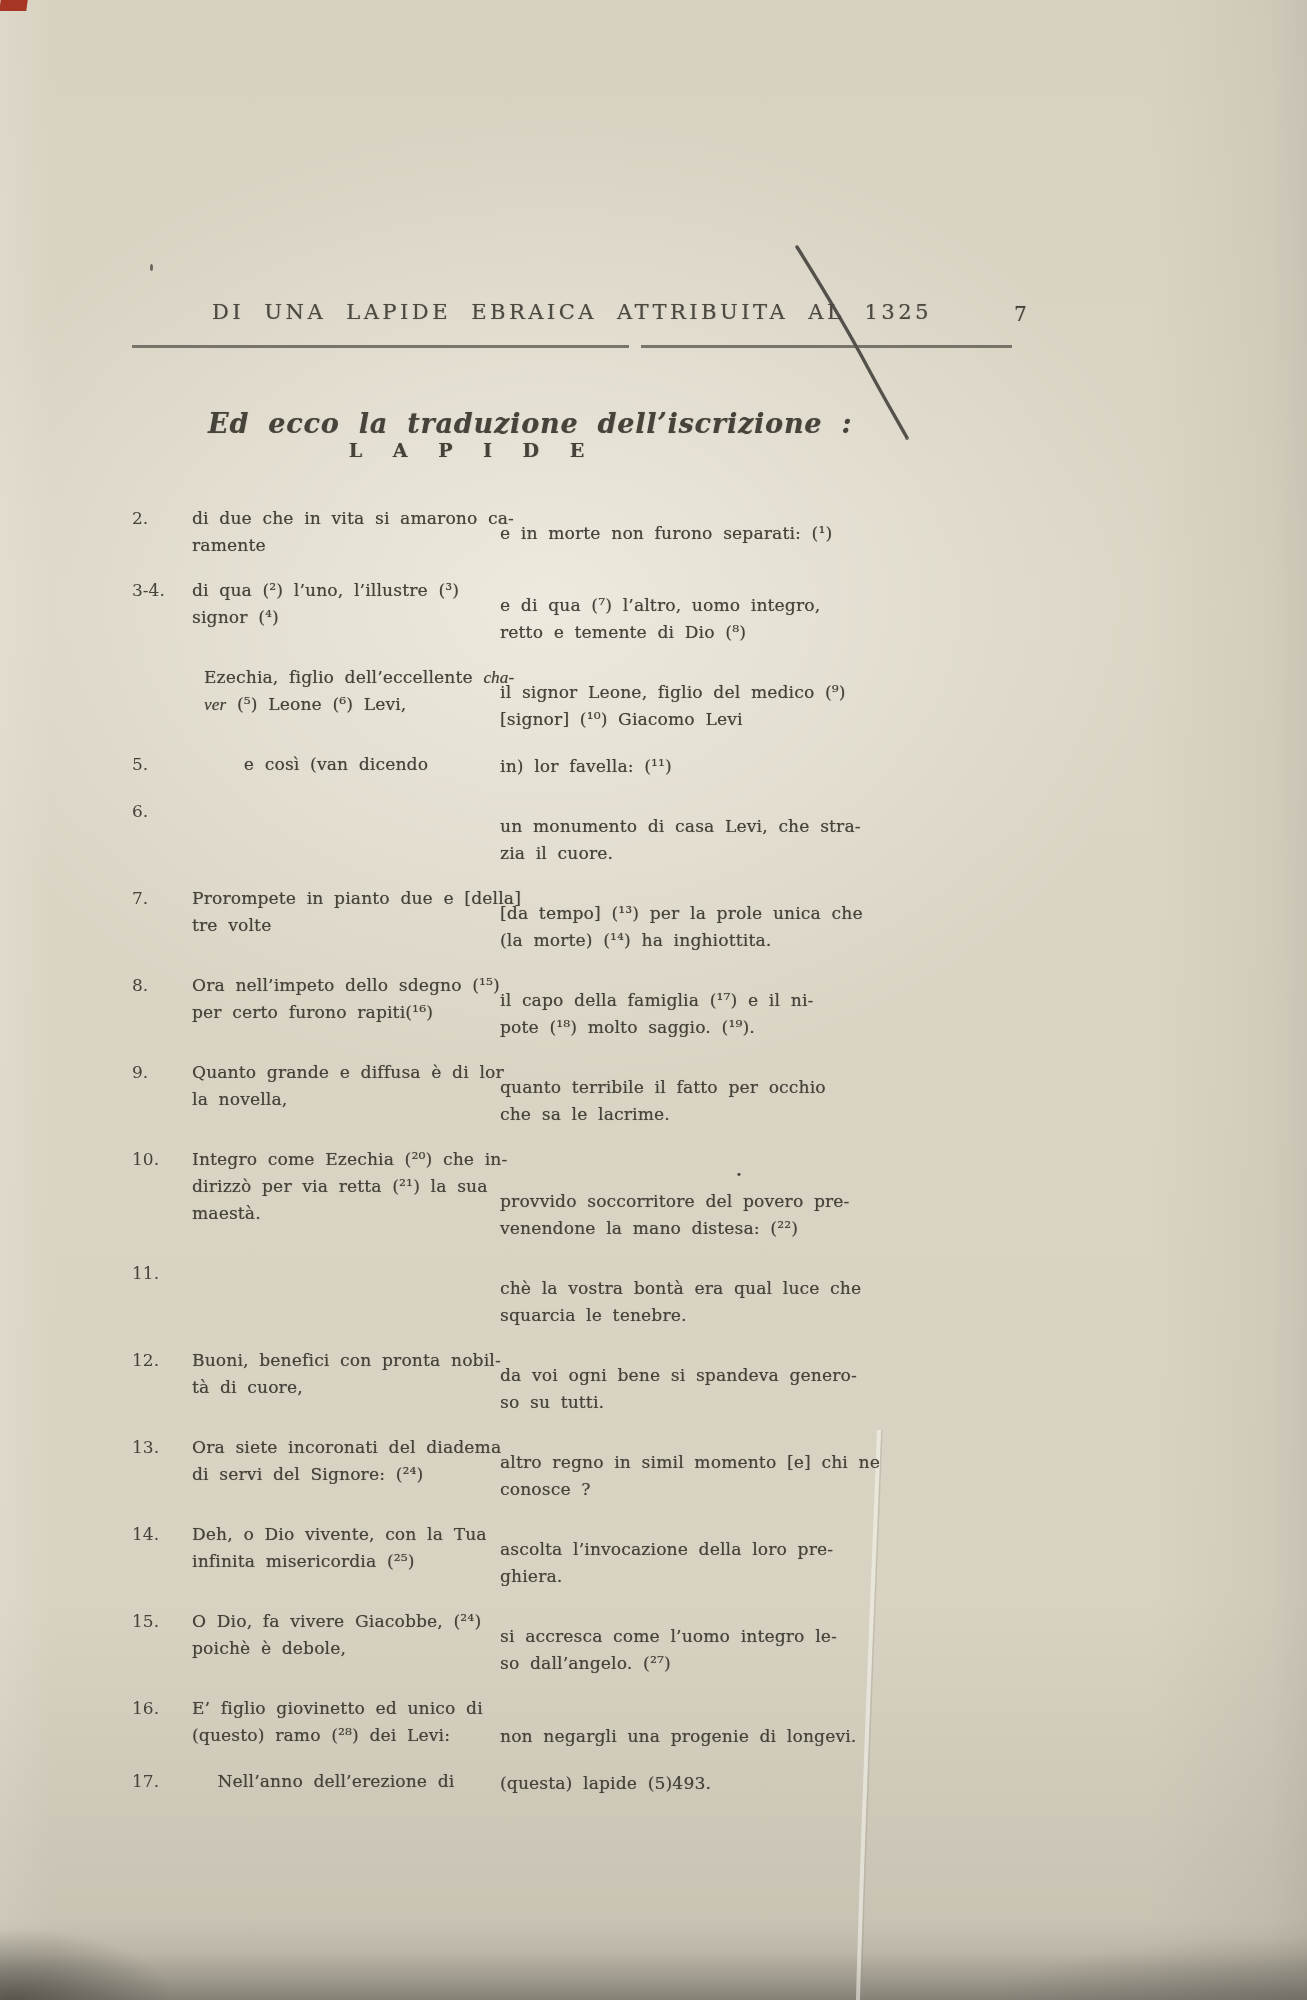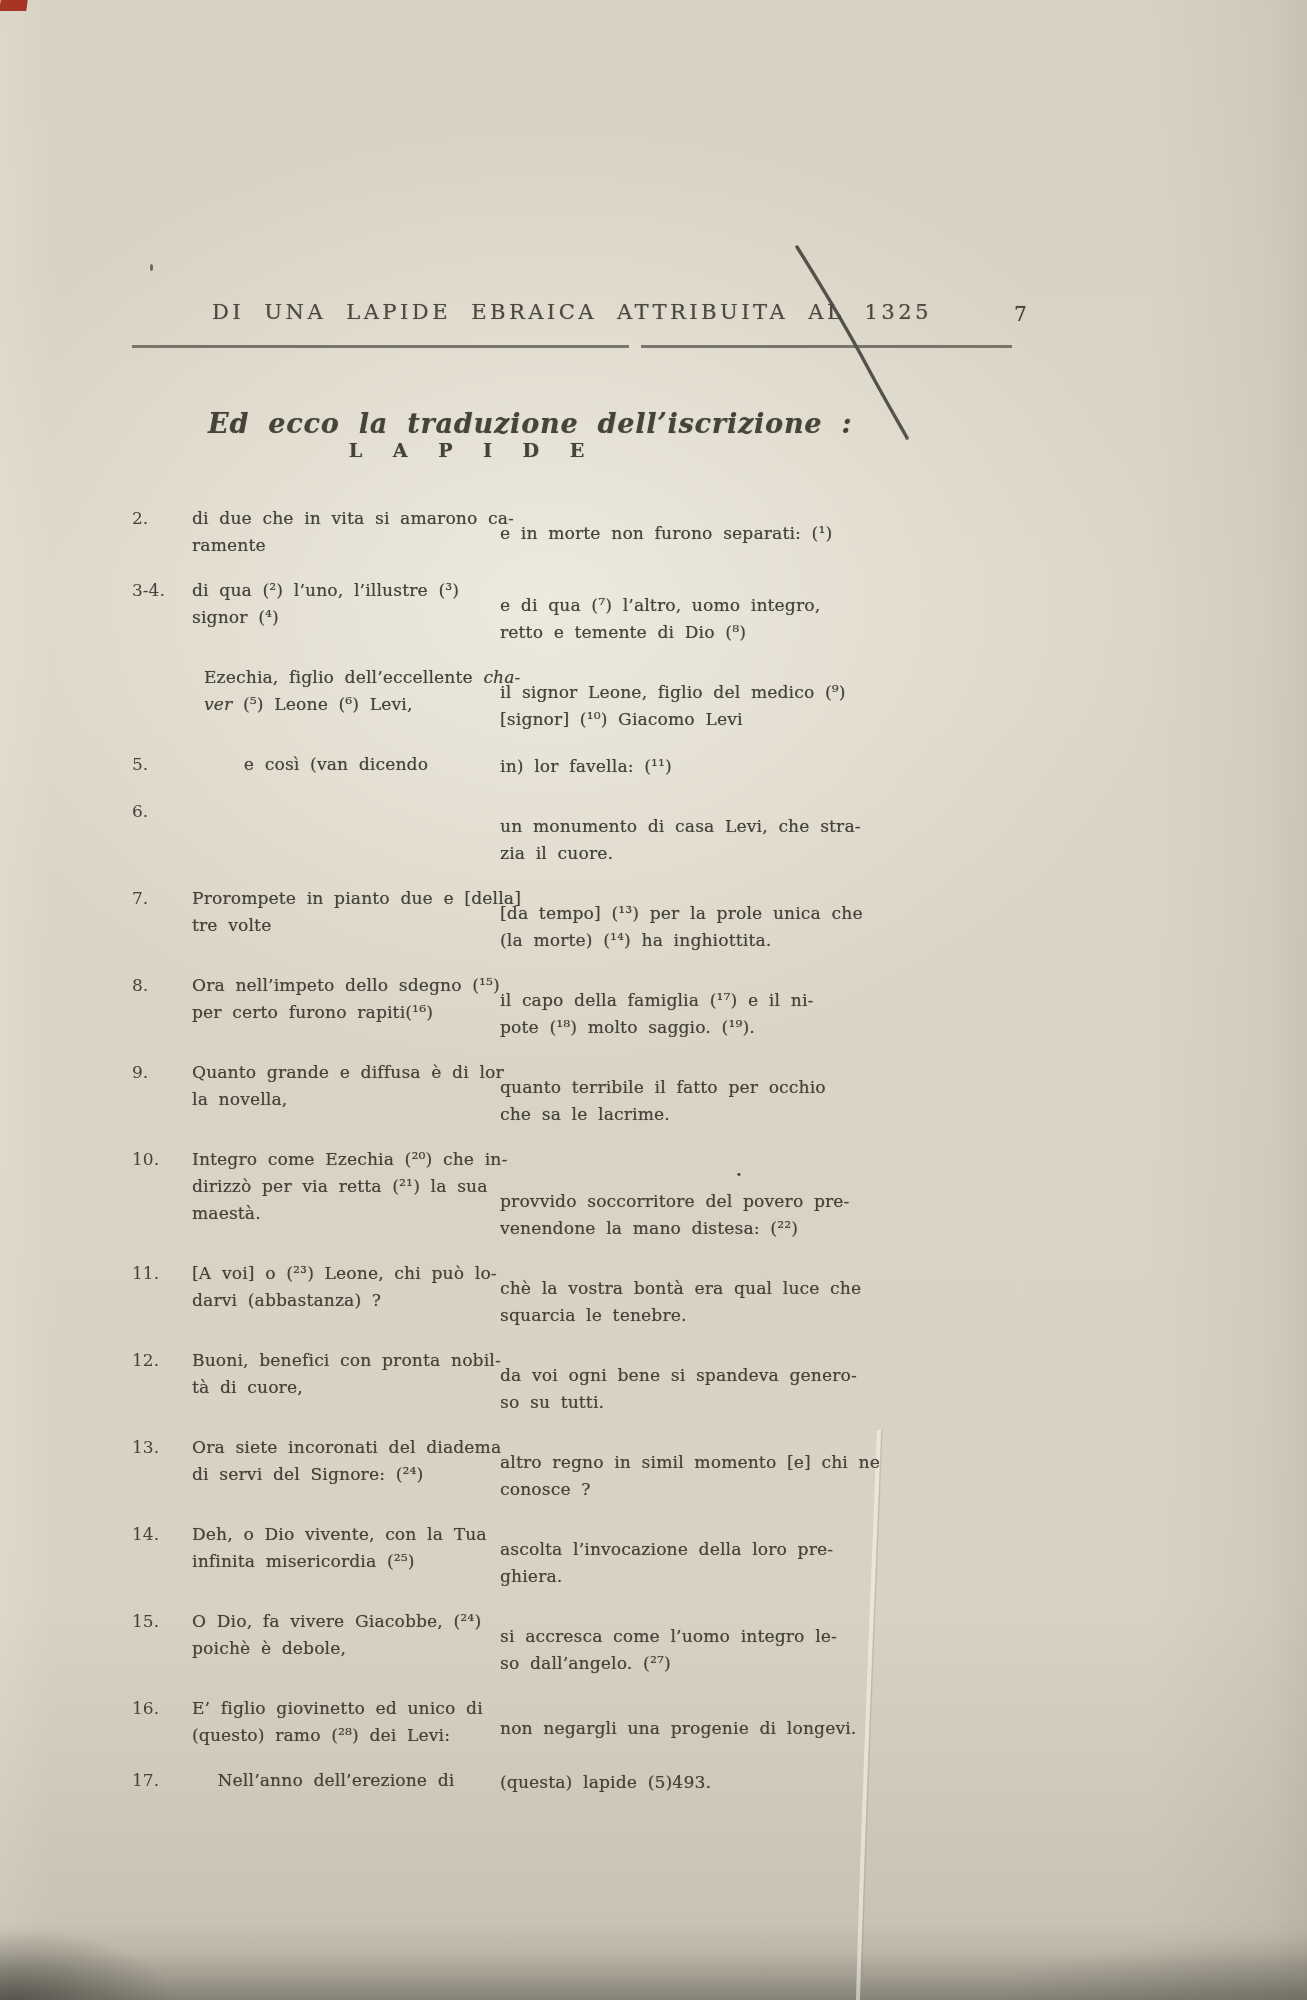--- a/index.html
+++ b/index.html
@@ -47,24 +47,24 @@
 
   #rows{margin-top:44px;font-size:17px;}
   .row{display:grid;grid-template-columns:352px 1fr;column-gap:16px;margin-bottom:18px;}
   .lcell{display:flex;}
   .num{width:60px;flex:none;line-height:27px;}
   .llines{flex:1;}
   .line{white-space:nowrap;line-height:27px;word-spacing:5px;letter-spacing:.2px;
     text-shadow:.25px .25px .7px rgba(62,58,50,.55);}
   .lcell.align-right .llines{text-align:center;padding-right:4px;}
   .lcell.indent .llines{padding-left:12px;}
-  .it{font-style:italic;}
+  .it{font-style:italic;font-family:Liberation Serif, serif;}
   .rcell{margin-top:15px;}
   .row:nth-child(4) .rcell{margin-top:2px;}
-  .row:nth-child(15) .rcell{margin-top:20px;}
+  .row:nth-child(15) .rcell{margin-top:28px;}
   .row:nth-child(16) .rcell{margin-top:2px;}
   .mark{line-height:27px;padding-left:236px;font-weight:bold;}
 
   svg.overlay{position:absolute;left:0;top:0;pointer-events:none;}
 </style>
 </head>
 <body data-name="scanned-page">
 
 <div class="artifact" data-name="red-corner-mark"></div>
 <div class="artifact" data-name="bottom-band"></div>
@@ -200,24 +200,20 @@
         </div>
         <div class="rcell" data-name="entry-right">
           <div class="mark" data-name="stray-mark">·</div>
           <div class="line" data-name="text-line">provvido soccorritore del povero pre-</div>
           <div class="line" data-name="text-line">venendone la mano distesa: (²²)</div>
         </div>
       </div>
       <div class="row" data-name="entry-row">
         <div class="lcell" data-name="entry-left">
           <div class="num" data-name="entry-number">11.</div>
-          <div class="llines" data-name="entry-text">
-            <div class="line" data-name="text-line">[A voi] o (²³) Leone, chi può lo-</div>
-            <div class="line" data-name="text-line">darvi (abbastanza) ?</div>
-          </div>
         </div>
         <div class="rcell" data-name="entry-right">
           <div class="line" data-name="text-line">chè la vostra bontà era qual luce che</div>
           <div class="line" data-name="text-line">squarcia le tenebre.</div>
         </div>
       </div>
       <div class="row" data-name="entry-row">
         <div class="lcell" data-name="entry-left">
           <div class="num" data-name="entry-number">12.</div>
           <div class="llines" data-name="entry-text">

